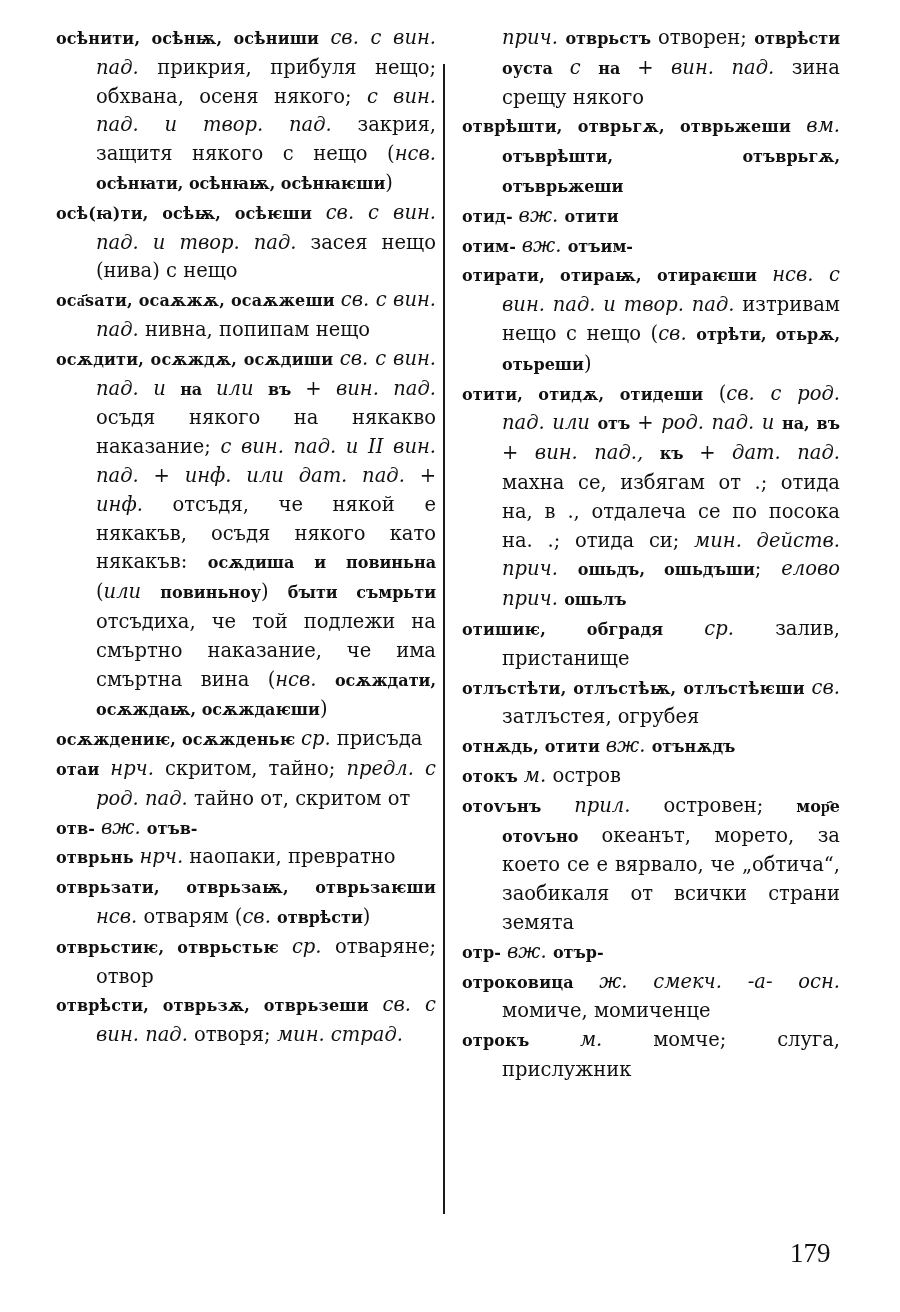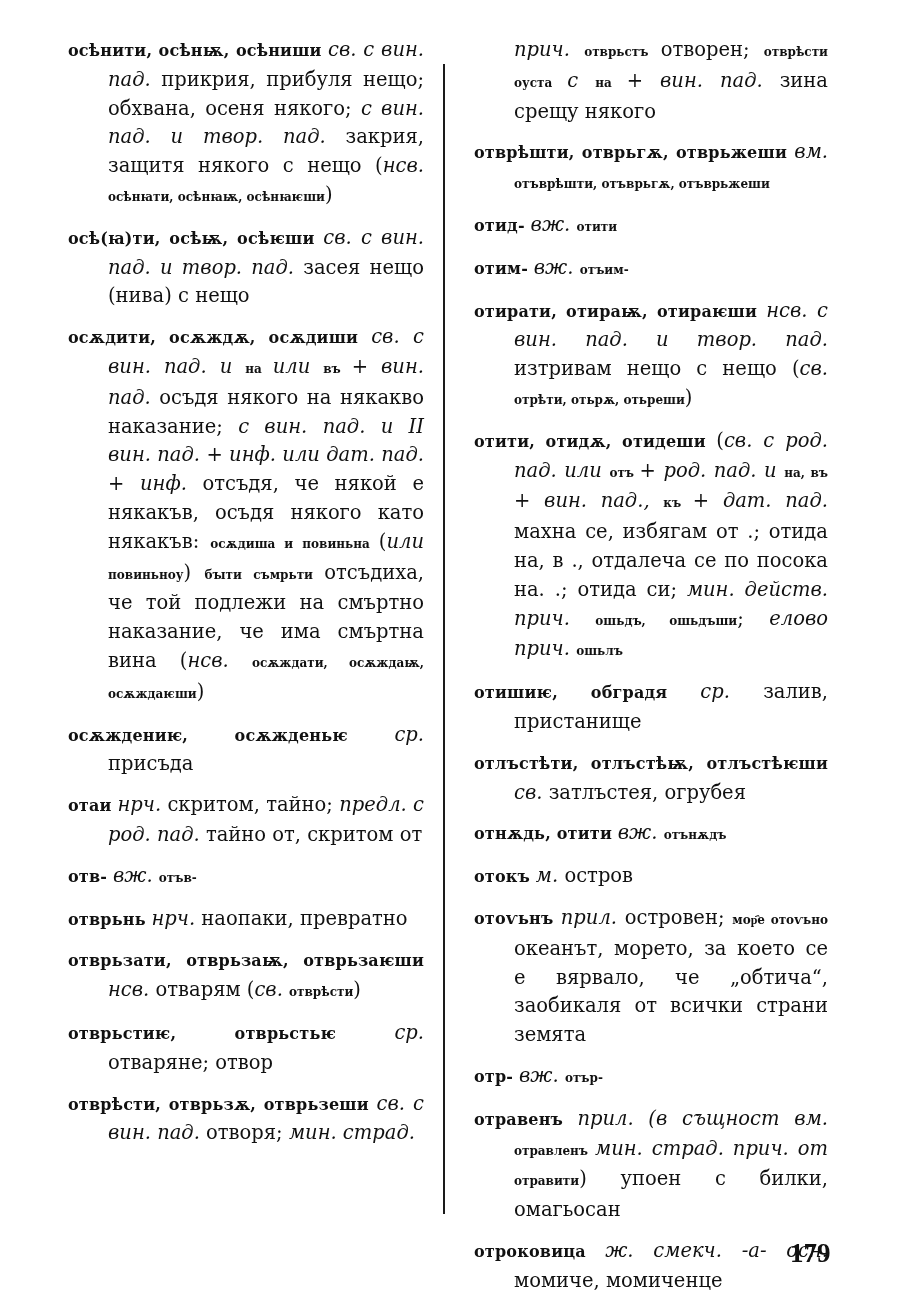--- a/index.html
+++ b/index.html
@@ -3,35 +3,36 @@
 <meta charset="utf-8">
 <style>
   html, body { margin:0; padding:0; background:#ffffff; }
   body { width:900px; height:1312px; position:relative; overflow:hidden;
          font-family:"DejaVu Serif", "Liberation Serif", serif; color:#111; }
   .page { position:absolute; left:0; top:0; width:900px; height:1312px; }
   .col { position:absolute; top:24px; font-size:19.5px; line-height:28.8px; }
   .col-left { left:56px; width:380px; }
   .col-right { left:462px; width:378px; }
   .divider { position:absolute; left:443px; top:64px; width:2px; height:1150px; background:#1a1a1a; }
-  .entry { margin:12px; padding-left:40px; text-indent:-40px; text-align:justify; }
+  .entry { margin:0; padding-left:40px; text-indent:-40px; text-align:justify; }
   .hw { font-weight:bold; font-size:16px; letter-spacing:0.2px; }
   .it { font-style:italic; }
   .txt { }
-  .oc { font-weight:bold; font-size:12px; }
+  .oc { font-weight:bold; font-size:16px; }
   .page-number { position:absolute; left:790px; top:1238px; font-family:"Liberation Serif", serif;
-                 font-weight:bold; font-size:27px; }
+                 font-weight:normal; font-size:27px; }
 </style>
 </head>
 <body>
 
 <div class="page">
   <div class="col col-left" id="col-left">
       <p class="entry"><span class="hw">осѣнити, осѣнѭ, осѣниши </span><span class="it">св. с вин. пад. </span><span class="txt">прикрия, прибуля нещо; обхвана, осеня някого; </span><span class="it">с вин. пад. и твор. пад. </span><span class="txt">закрия, защитя някого с нещо (</span><span class="it">нсв. </span><span class="oc">осѣнꙗти, осѣнꙗѭ, осѣнꙗѥши</span><span class="txt">)</span></p>
       <p class="entry"><span class="hw">осѣ(ꙗ)ти, осѣѭ, осѣѥши </span><span class="it">св. с вин. пад. и твор. пад. </span><span class="txt">засея нещо (нива) с нещо</span></p>
+      <p class="entry"><span class="hw">оса҃ѕати, осаѫжѫ, осаѫжеши </span><span class="it">св. с вин. пад. </span><span class="txt">нивна, попипам нещо</span></p>
       <p class="entry"><span class="hw">осѫдити, осѫждѫ, осѫдиши </span><span class="it">св. с вин. пад. и </span><span class="oc">на </span><span class="it">или </span><span class="oc">въ </span><span class="it">+ вин. пад. </span><span class="txt">осъдя някого на някакво наказание; </span><span class="it">с вин. пад. и II вин. пад. + инф. или дат. пад. + инф. </span><span class="txt">отсъдя, че някой е някакъв, осъдя някого като някакъв: </span><span class="oc">осѫдиша и повиньна </span><span class="txt">(</span><span class="it">или </span><span class="oc">повиньноу</span><span class="txt">) </span><span class="oc">бꙑти съмрьти </span><span class="txt">отсъдиха, че той подлежи на смъртно наказание, че има смъртна вина (</span><span class="it">нсв. </span><span class="oc">осѫждати, осѫждаѭ, осѫждаѥши</span><span class="txt">)</span></p>
       <p class="entry"><span class="hw">осѫждениѥ, осѫжденьѥ </span><span class="it">ср. </span><span class="txt">присъда</span></p>
       <p class="entry"><span class="hw">отаи </span><span class="it">нрч. </span><span class="txt">скритом, тайно; </span><span class="it">предл. с род. пад. </span><span class="txt">тайно от, скритом от</span></p>
       <p class="entry"><span class="hw">отв- </span><span class="it">вж. </span><span class="oc">отъв-</span></p>
       <p class="entry"><span class="hw">отврьнь </span><span class="it">нрч. </span><span class="txt">наопаки, превратно</span></p>
       <p class="entry"><span class="hw">отврьзати, отврьзаѭ, отврьзаѥши </span><span class="it">нсв. </span><span class="txt">отварям (</span><span class="it">св. </span><span class="oc">отврѣсти</span><span class="txt">)</span></p>
       <p class="entry"><span class="hw">отврьстиѥ, отврьстьѥ </span><span class="it">ср. </span><span class="txt">отваряне; отвор</span></p>
       <p class="entry"><span class="hw">отврѣсти, отврьзѫ, отврьзеши </span><span class="it">св. с вин. пад. </span><span class="txt">отворя; </span><span class="it">мин. страд.</span></p>
     </div>
   <div class="divider"></div>
@@ -41,18 +42,17 @@
       <p class="entry"><span class="hw">отид- </span><span class="it">вж. </span><span class="oc">отити</span></p>
       <p class="entry"><span class="hw">отим- </span><span class="it">вж. </span><span class="oc">отъим-</span></p>
       <p class="entry"><span class="hw">отирати, отираѭ, отираѥши </span><span class="it">нсв. с вин. пад. и твор. пад. </span><span class="txt">изтривам нещо с нещо (</span><span class="it">св. </span><span class="oc">отрѣти, отьрѫ, отьреши</span><span class="txt">)</span></p>
       <p class="entry"><span class="hw">отити, отидѫ, отидеши </span><span class="txt">(</span><span class="it">св. с род. пад. или </span><span class="oc">отъ </span><span class="it">+ род. пад. и </span><span class="oc">на, въ </span><span class="it">+ вин. пад., </span><span class="oc">къ </span><span class="it">+ дат. пад. </span><span class="txt">махна се, избягам от  .; отида на, в  ., отдалеча се по посока на. .; отида си; </span><span class="it">мин. действ. прич. </span><span class="oc">ошьдъ, ошьдъши</span><span class="txt">; </span><span class="it">елово прич. </span><span class="oc">ошьлъ</span></p>
       <p class="entry"><span class="hw">отишиѥ, обградя </span><span class="it">ср. </span><span class="txt">залив, пристанище</span></p>
       <p class="entry"><span class="hw">отлъстѣти, отлъстѣѭ, отлъстѣѥши </span><span class="it">св. </span><span class="txt">затлъстея, огрубея</span></p>
       <p class="entry"><span class="hw">отнѫдь, отити </span><span class="it">вж. </span><span class="oc">отънѫдъ</span></p>
       <p class="entry"><span class="hw">отокъ </span><span class="it">м. </span><span class="txt">остров</span></p>
       <p class="entry"><span class="hw">отоѵьнъ </span><span class="it">прил. </span><span class="txt">островен; </span><span class="oc">мор҄е отоѵьно </span><span class="txt">океанът, морето, за което се е вярвало, че „обтича“, заобикаля от всички страни земята</span></p>
       <p class="entry"><span class="hw">отр- </span><span class="it">вж. </span><span class="oc">отър-</span></p>
-      <p class="entry"><span class="hw">отравенъ </span><span class="it">прил. (в същност вм. </span><span class="oc">отравленъ </span><span class="it">мин. страд. прич. от </span><span class="oc">отравити</span><span class="txt">) упоен с билки, омагьосан</span></p>
       <p class="entry"><span class="hw">отроковица </span><span class="it">ж. смекч. -а- осн. </span><span class="txt">момиче, момиченце</span></p>
       <p class="entry"><span class="hw">отрокъ </span><span class="it">м. </span><span class="txt">момче; слуга, прислужник</span></p>
     </div>
   <div class="page-number">179</div>
 </div>
 
 </body></html>

